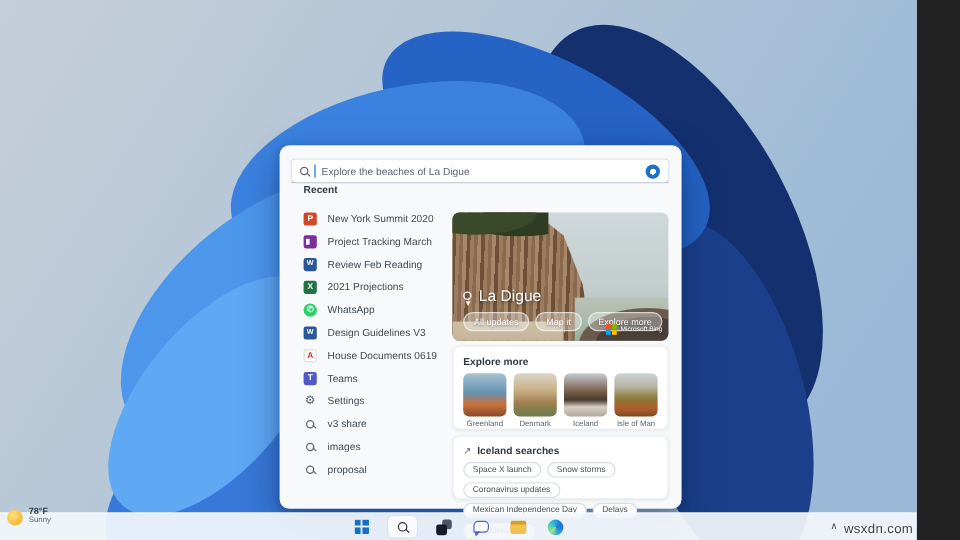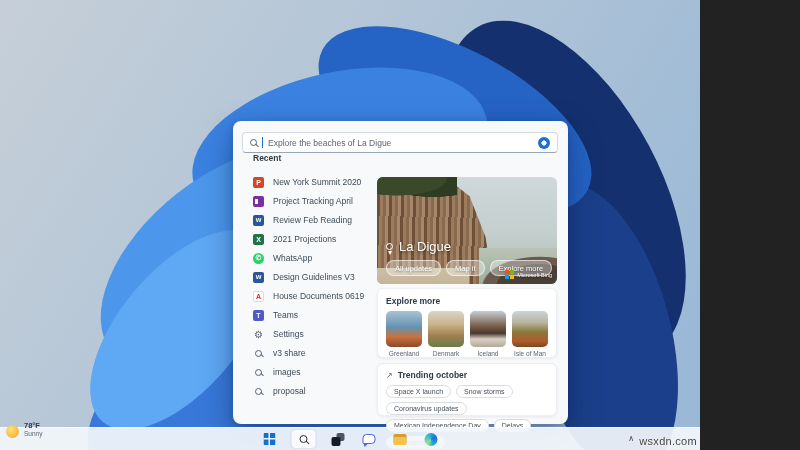--- a/index.html
+++ b/index.html
@@ -1,17 +1,17 @@
 <!DOCTYPE html>
 <html><head>
 <meta charset="utf-8">
 <style>
   html,body{margin:0;padding:0;background:#222;}
   *{box-sizing:border-box;font-family:"Liberation Sans",sans-serif;}
-  #screen{position:relative;width:700px;height:450px;overflow:hidden;background:#a9c2d8;}
+  #screen{position:relative;width:764px;height:450px;overflow:hidden;background:#a9c2d8;}
   #screen svg.wp{position:absolute;left:0;top:0;}
 
   
   .panel{position:absolute;left:233px;top:121px;width:335px;height:303px;background:#f7f9fb;
          border-radius:8px;box-shadow:0 12px 32px rgba(0,25,70,.38),0 2px 8px rgba(0,25,70,.22);}
   .searchbox{position:absolute;left:9px;top:11px;width:316px;height:21px;background:#fff;
              border:1px solid #d4dae1;border-bottom:1px solid #97a5b4;border-radius:4px;
              display:flex;align-items:center;padding:0 7px;gap:5px;}
   .searchbox input{flex:1;border:0;outline:0;background:transparent;font-size:8.5px;color:#5a6572;padding:0;}
   .caret{width:1px;height:11px;background:#1a73c8;}
@@ -154,21 +154,21 @@
 
     <div class="recent-h">Recent</div>
 
     <div class="recent">
       <div class="r-item">
         <span class="oic ic-ppt"></span>
         <span>New York Summit 2020</span>
         </div>
       <div class="r-item">
         <span class="oic ic-note"></span>
-        <span>Project Tracking April</span>
+        <span>Project Tracking March</span>
         </div>
       <div class="r-item">
         <span class="oic ic-word"></span>
         <span>Review Feb Reading</span>
         </div>
       <div class="r-item">
         <span class="oic ic-excel"></span>
         <span>2021 Projections</span>
         </div>
       <div class="r-item">
@@ -246,21 +246,21 @@
           <span>Iceland</span></div>
         <div class="thumb">
           <div class="timg t3"></div>
           <span>Isle of Man</span></div>
       </div>
     </div>
 
     <div class="card trending">
       <div class="t-head">
         <span class="trend-ic">↗</span>
-        <span>Trending october</span>
+        <span>Iceland searches</span>
       </div>
       <div class="pills">
         <span class="tpill">Space X launch</span>
         <span class="tpill">Snow storms</span>
         <span class="tpill">Coronavirus updates</span>
         <span class="tpill">Mexican Independence Day</span>
         <span class="tpill">Delays</span>
         <span class="tpill">Thunderstorm</span>
       </div>
     </div>

